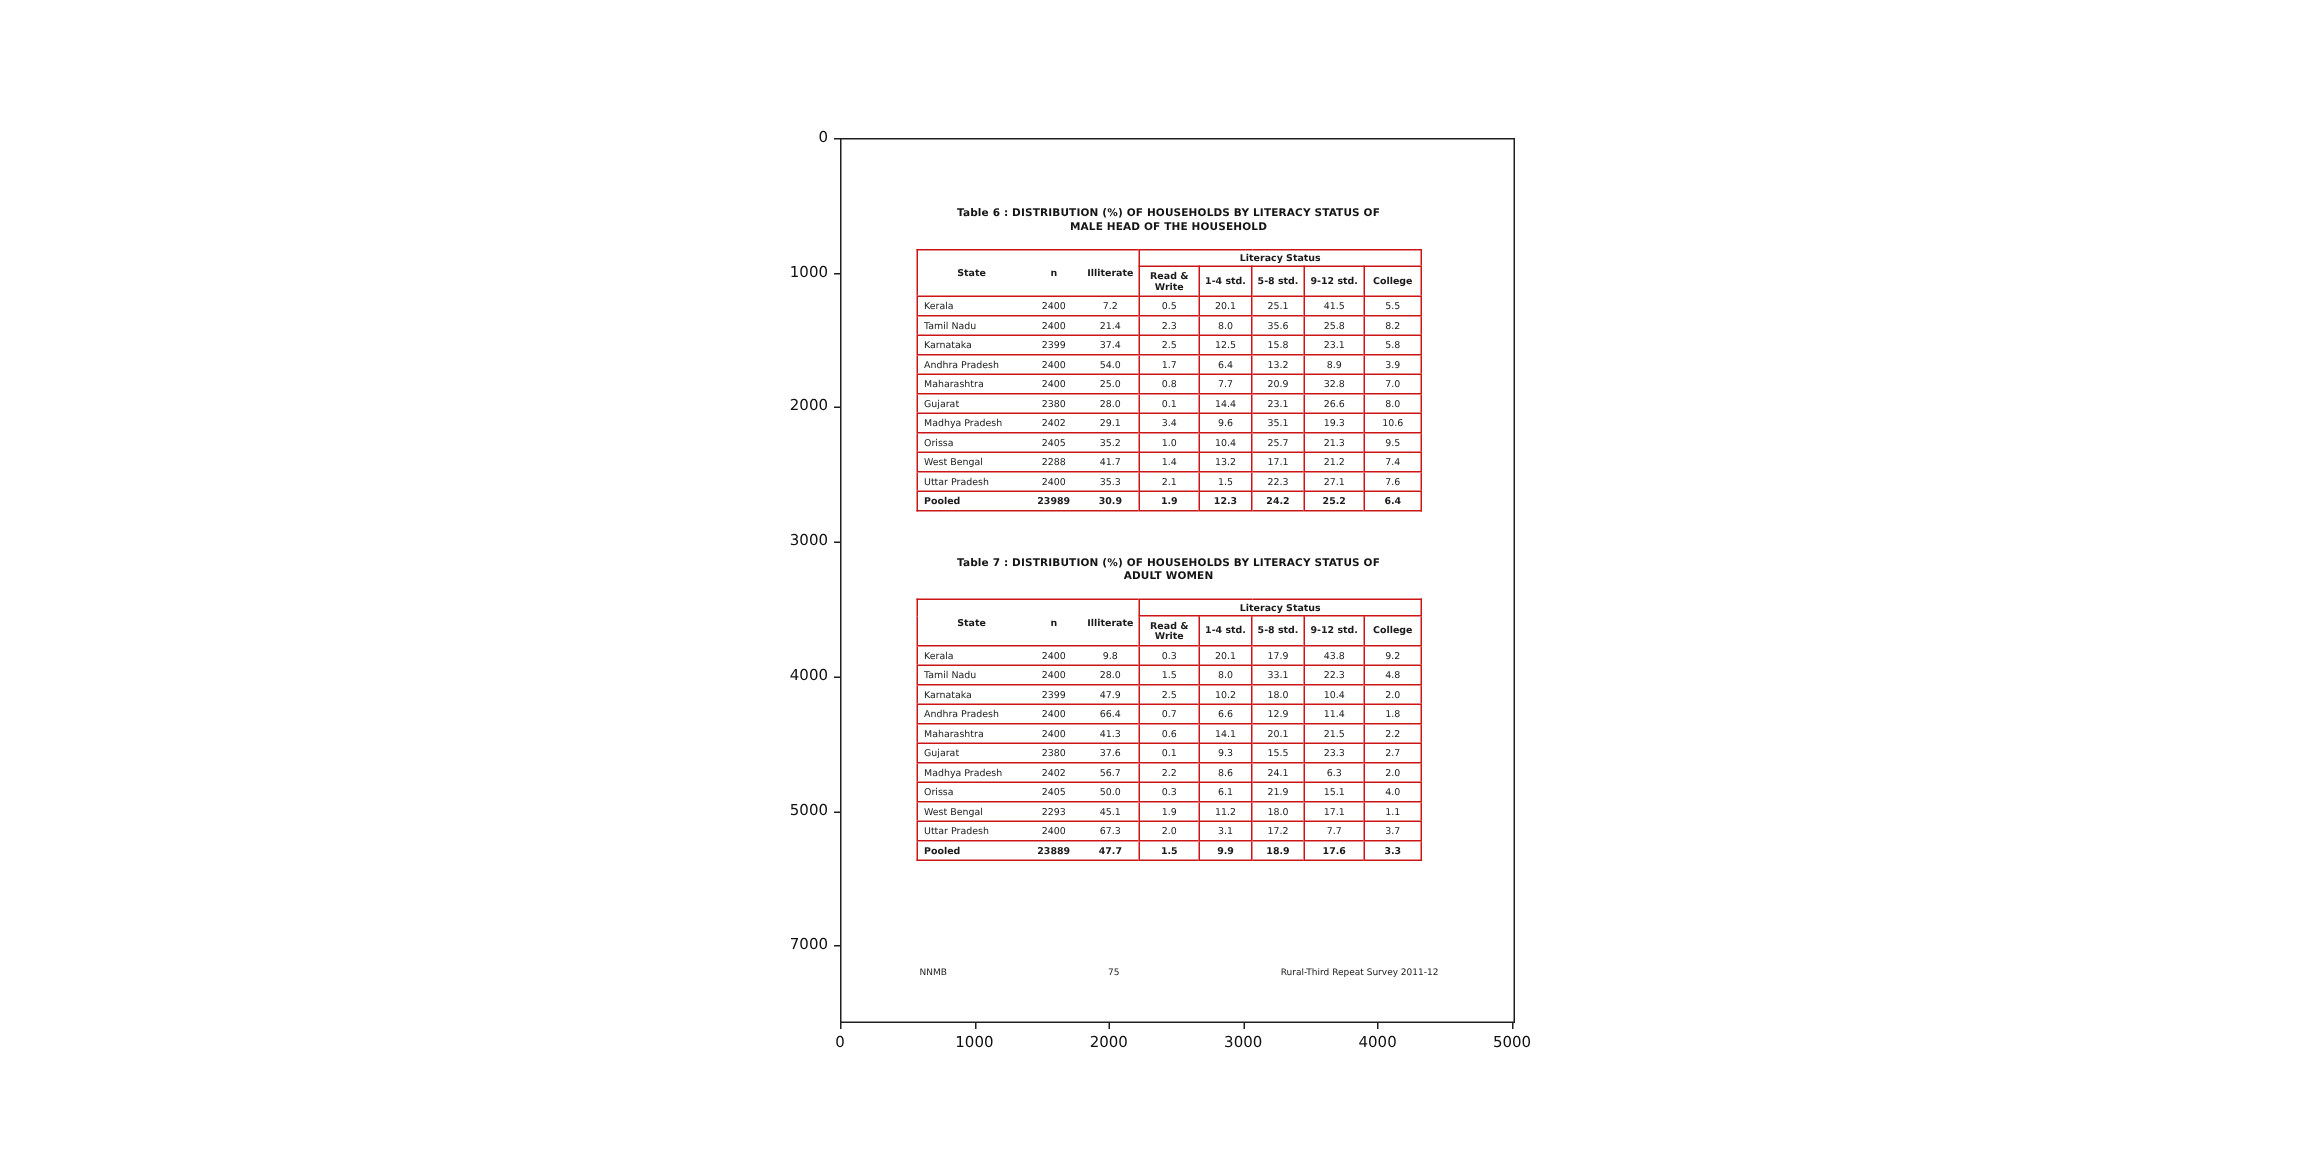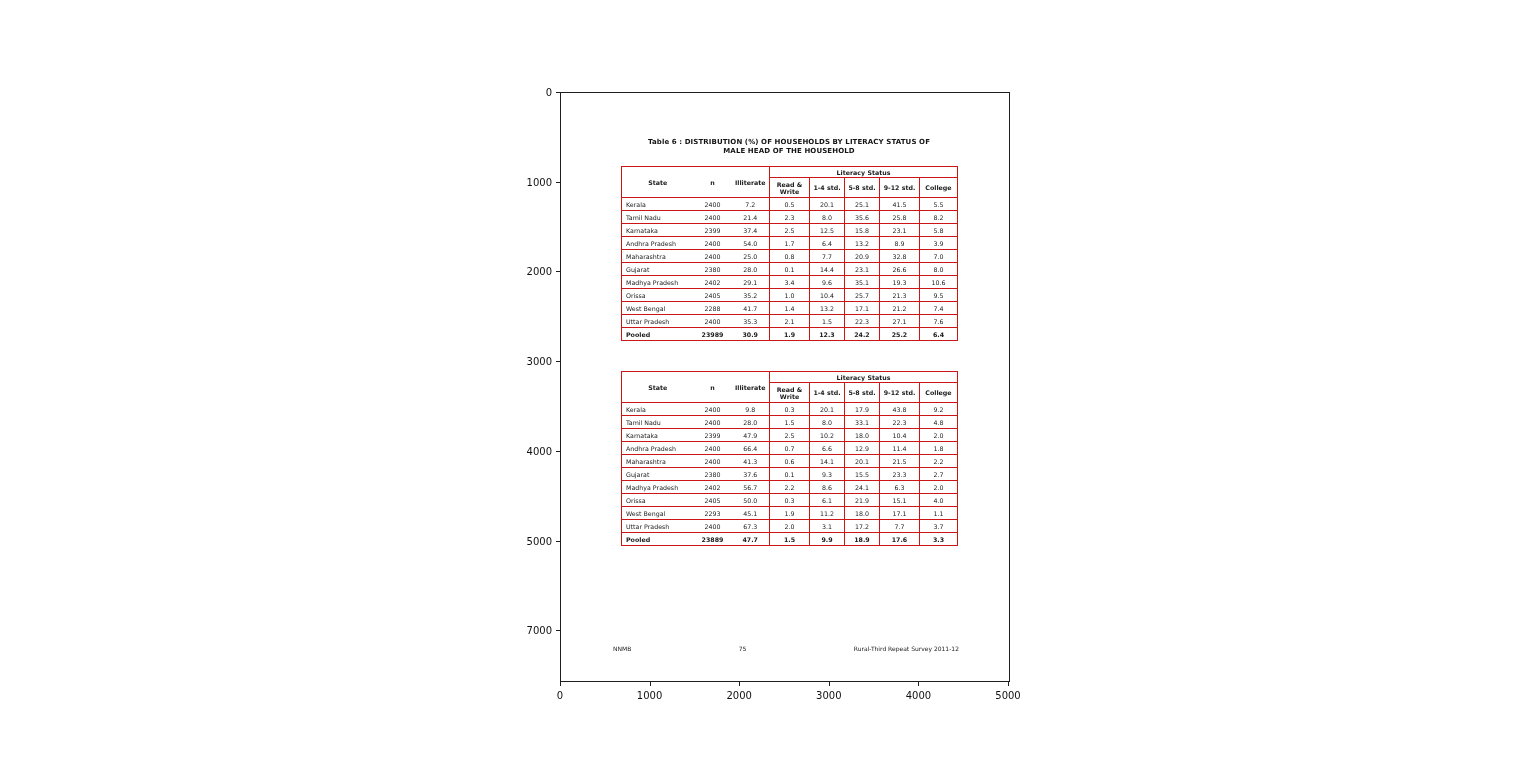--- a/index.html
+++ b/index.html
@@ -15,21 +15,21 @@
     position:absolute; left:560px; top:92px; width:450px; height:590px;
     border:1px solid #1f1f1f; background:#ffffff;
   }
 
   .tick-label { position:absolute; font-size:10px; color:#111; white-space:nowrap; }
   .tick-label.y { transform:translate(-100%,-50%); }
   .tick-label.x { transform:translate(-50%,0); }
   .tick-mark { position:absolute; background:#1f1f1f; }
 
   
-  .table-block { position:absolute; left:60px; width:336px; }
+  .table-block { position:absolute; left:50px; width:336px; }
   .tbl-title {
     text-align:center; font-size:7px; font-weight:700; line-height:9px;
     color:#141414; margin-bottom:10px; letter-spacing:0.1px;
   }
   table.doc-table {
     border-collapse:collapse; table-layout:fixed; width:336px;
     border:1.5px solid var(--red,#cc1616); background:#fff;
   }
   .doc-table th, .doc-table td {
     font-size:6.3px; color:#1b1b1b; text-align:center; padding:0 1px;
@@ -204,20 +204,24 @@
               <td class="vline">12.3</td>
               <td class="vline">24.2</td>
               <td class="vline">25.2</td>
               <td class="vline">6.4</td>
             </tr>
           </tbody>
         </table>
       </div>
 
     <div class="table-block" style="top:278px">
+        <div class="tbl-title">
+          <div>Table 7 : DISTRIBUTION (%) OF HOUSEHOLDS BY LITERACY STATUS OF</div>
+          <div>ADULT WOMEN</div>
+        </div>
         <table class="doc-table">
           <colgroup>
             <col style="width: 72px;">
             <col style="width: 38px;">
             <col style="width: 38px;">
             <col style="width: 40px;">
             <col style="width: 35px;">
             <col style="width: 35px;">
             <col style="width: 40px;">
             <col style="width: 38px;">

